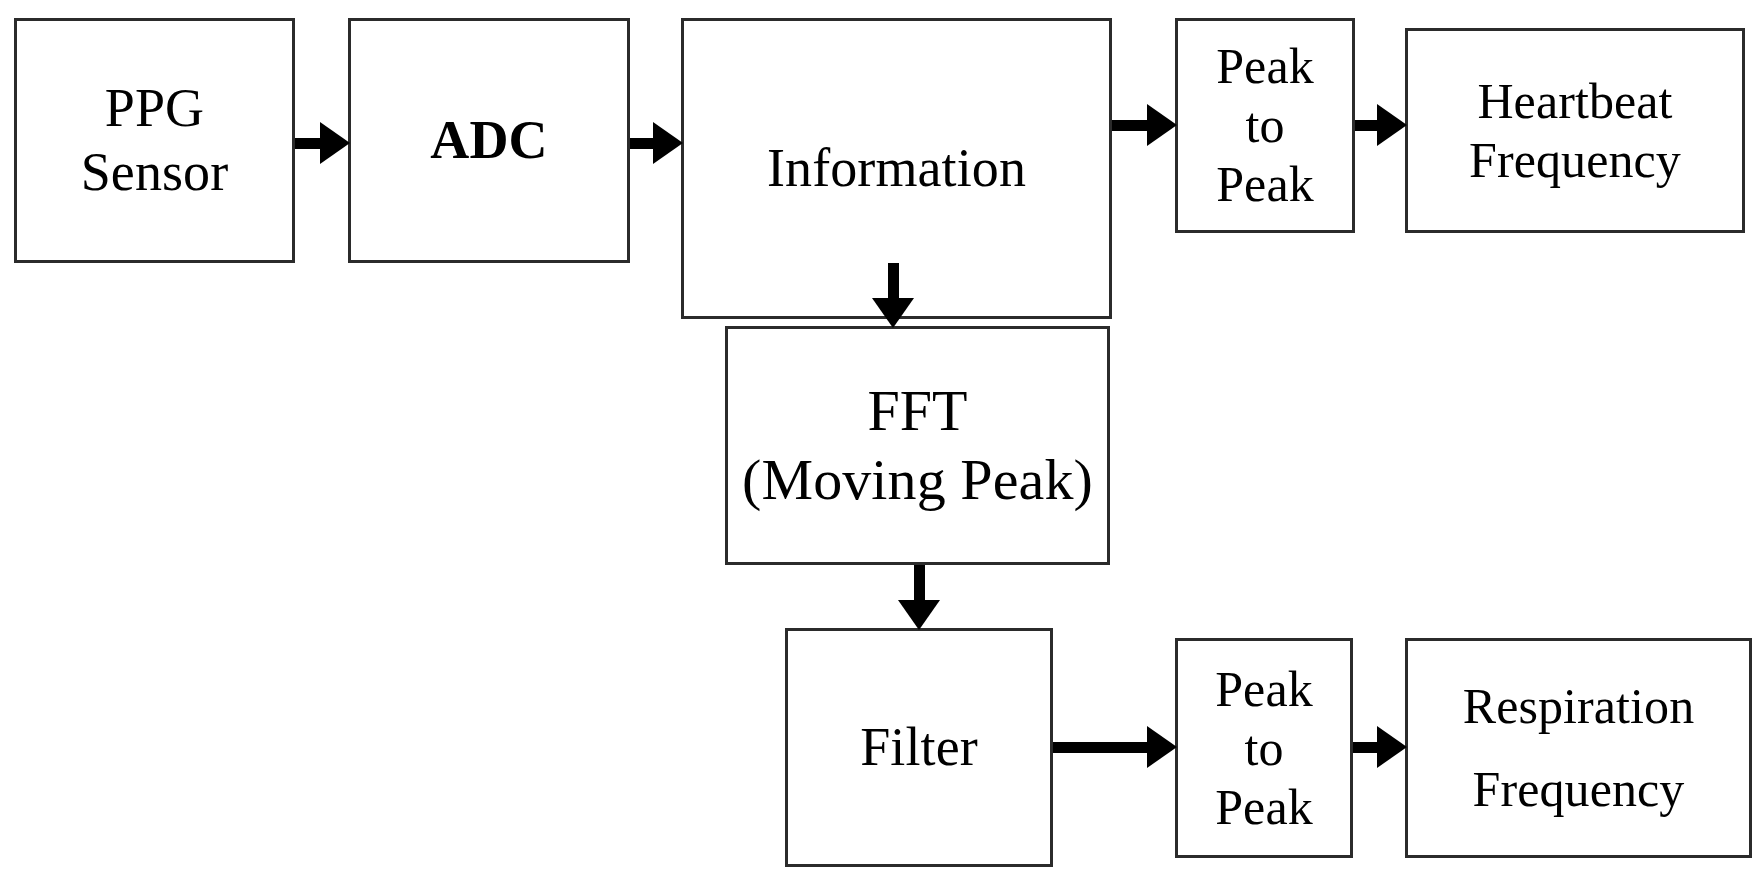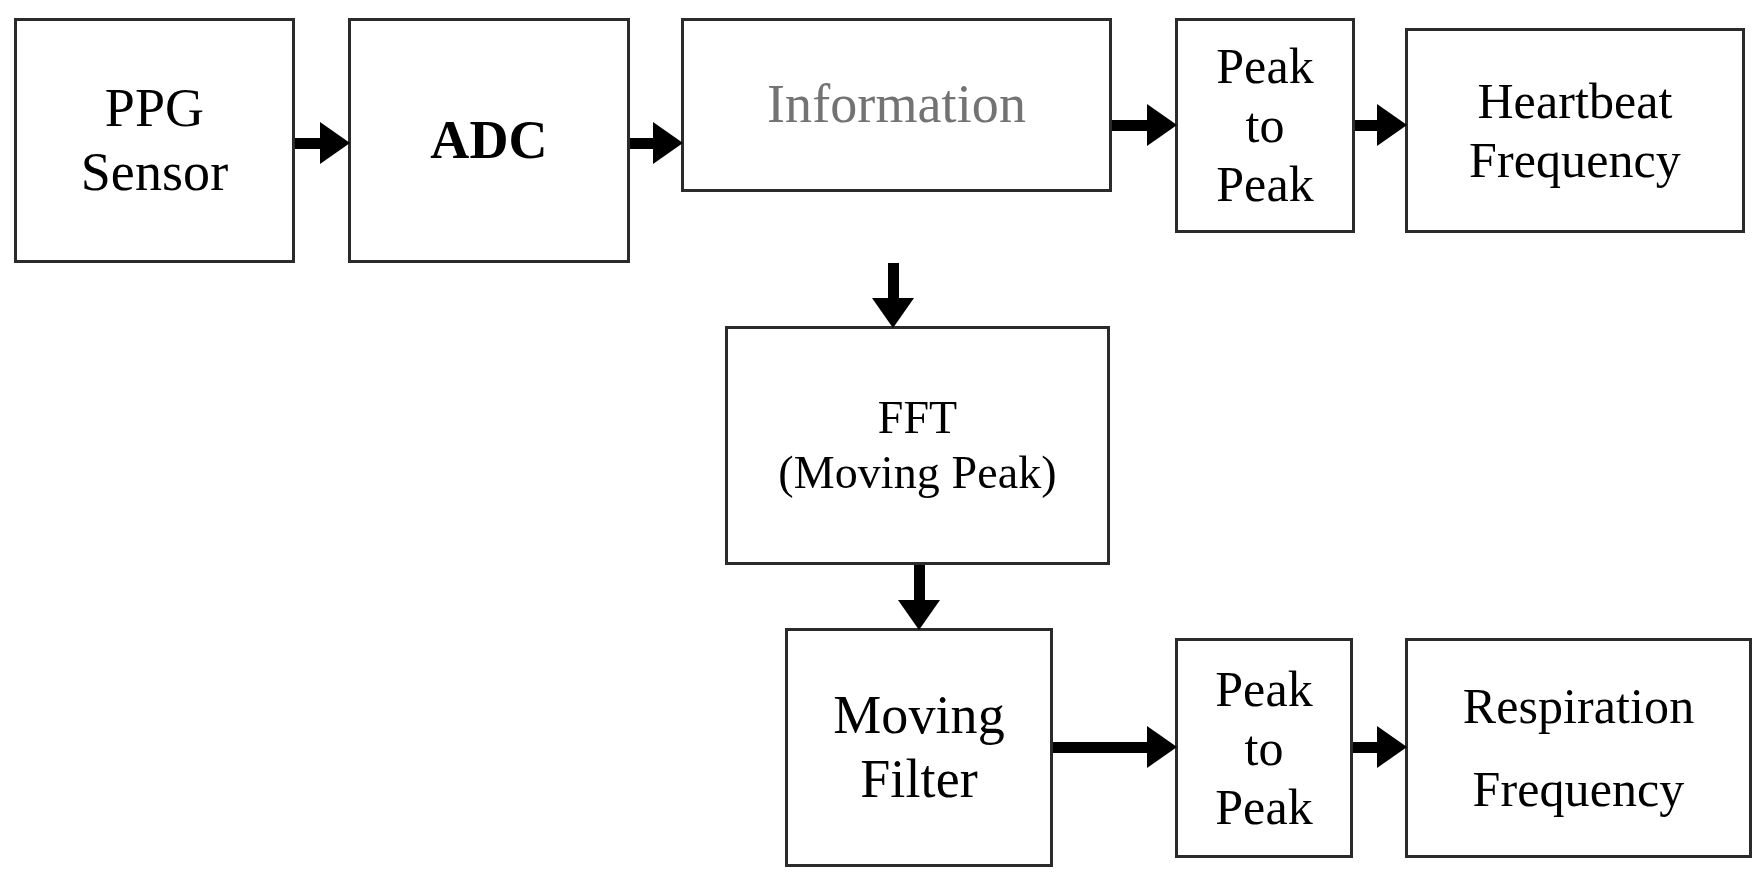--- a/index.html
+++ b/index.html
@@ -82,42 +82,41 @@
 
   <div class="node-box" style="left: 14px; top: 18px; width: 281px; height: 245px; font-size: 54px; border-color: rgb(43, 43, 43); color: rgb(0, 0, 0);">
     <span class="node-label">PPG</span>
     <span class="node-label">Sensor</span>
   </div>
 
   <div class="node-box" style="left: 348px; top: 18px; width: 282px; height: 245px; font-size: 54px; border-color: rgb(43, 43, 43); color: rgb(0, 0, 0); font-weight: bold;">
     <span class="node-label">ADC</span>
   </div>
 
-  <div class="node-box" style="left: 681px; top: 18px; width: 431px; height: 174px; font-size: 54px; border-color: rgb(43, 43, 43); color: #737373;">
+  <div class="node-box" style="left: 681px; top: 18px; width: 431px; height: 301px; font-size: 54px; border-color: rgb(43, 43, 43); color: #000000;">
     <span class="node-label">Information</span>
   </div>
 
   <div class="node-box" style="left: 1175px; top: 18px; width: 180px; height: 215px; font-size: 50px; border-color: rgb(43, 43, 43); color: rgb(0, 0, 0);">
     <span class="node-label">Peak</span>
     <span class="node-label">to</span>
     <span class="node-label">Peak</span>
   </div>
 
   <div class="node-box" style="left: 1405px; top: 28px; width: 340px; height: 205px; font-size: 50px; border-color: rgb(43, 43, 43); color: rgb(0, 0, 0);">
     <span class="node-label">Heartbeat</span>
     <span class="node-label">Frequency</span>
   </div>
 
-  <div class="node-box" style="left: 725px; top: 326px; width: 385px; height: 239px; font-size: 46px; border-color: rgb(43, 43, 43); color: rgb(0, 0, 0);">
+  <div class="node-box" style="left: 725px; top: 326px; width: 385px; height: 239px; font-size: 58px; border-color: rgb(43, 43, 43); color: rgb(0, 0, 0);">
     <span class="node-label">FFT</span>
     <span class="node-label">(Moving Peak)</span>
   </div>
 
   <div class="node-box" style="left: 785px; top: 628px; width: 268px; height: 239px; font-size: 54px; border-color: rgb(43, 43, 43); color: rgb(0, 0, 0);">
-    <span class="node-label">Moving</span>
     <span class="node-label">Filter</span>
   </div>
 
   <div class="node-box" style="left: 1175px; top: 638px; width: 178px; height: 220px; font-size: 50px; border-color: rgb(43, 43, 43); color: rgb(0, 0, 0);">
     <span class="node-label">Peak</span>
     <span class="node-label">to</span>
     <span class="node-label">Peak</span>
   </div>
 
   <div class="node-box" style="left: 1405px; top: 638px; width: 347px; height: 220px; font-size: 50px; border-color: rgb(43, 43, 43); color: rgb(0, 0, 0); gap: 24px;">

